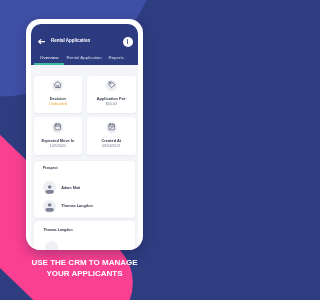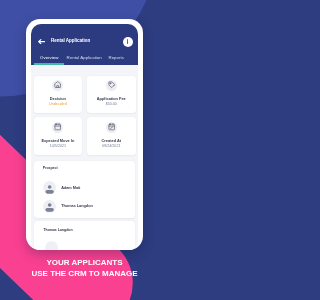--- a/index.html
+++ b/index.html
@@ -143,16 +143,16 @@
         <div class="pcard2">
           <div class="ptitle2">Thomas Langdon</div>
           <div class="stub"></div>
         </div>
 
       </div>
     </div>
   </div>
 
   <div class="caption">
+    <div>USE THE CRM TO MANAGE</div>
     <div>YOUR APPLICANTS</div>
-    <div>USE THE CRM TO MANAGE</div>
   </div>
 </div>
 
 </body></html>

